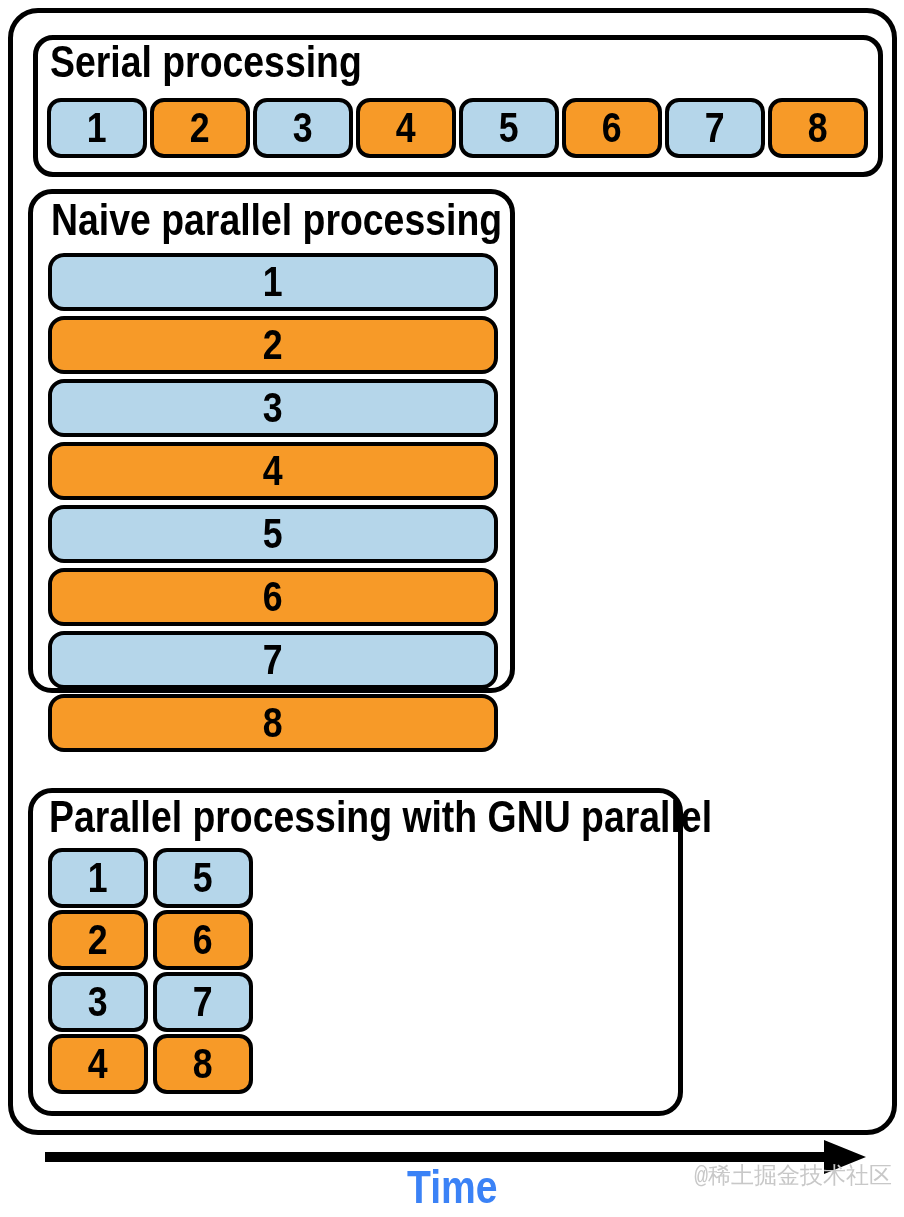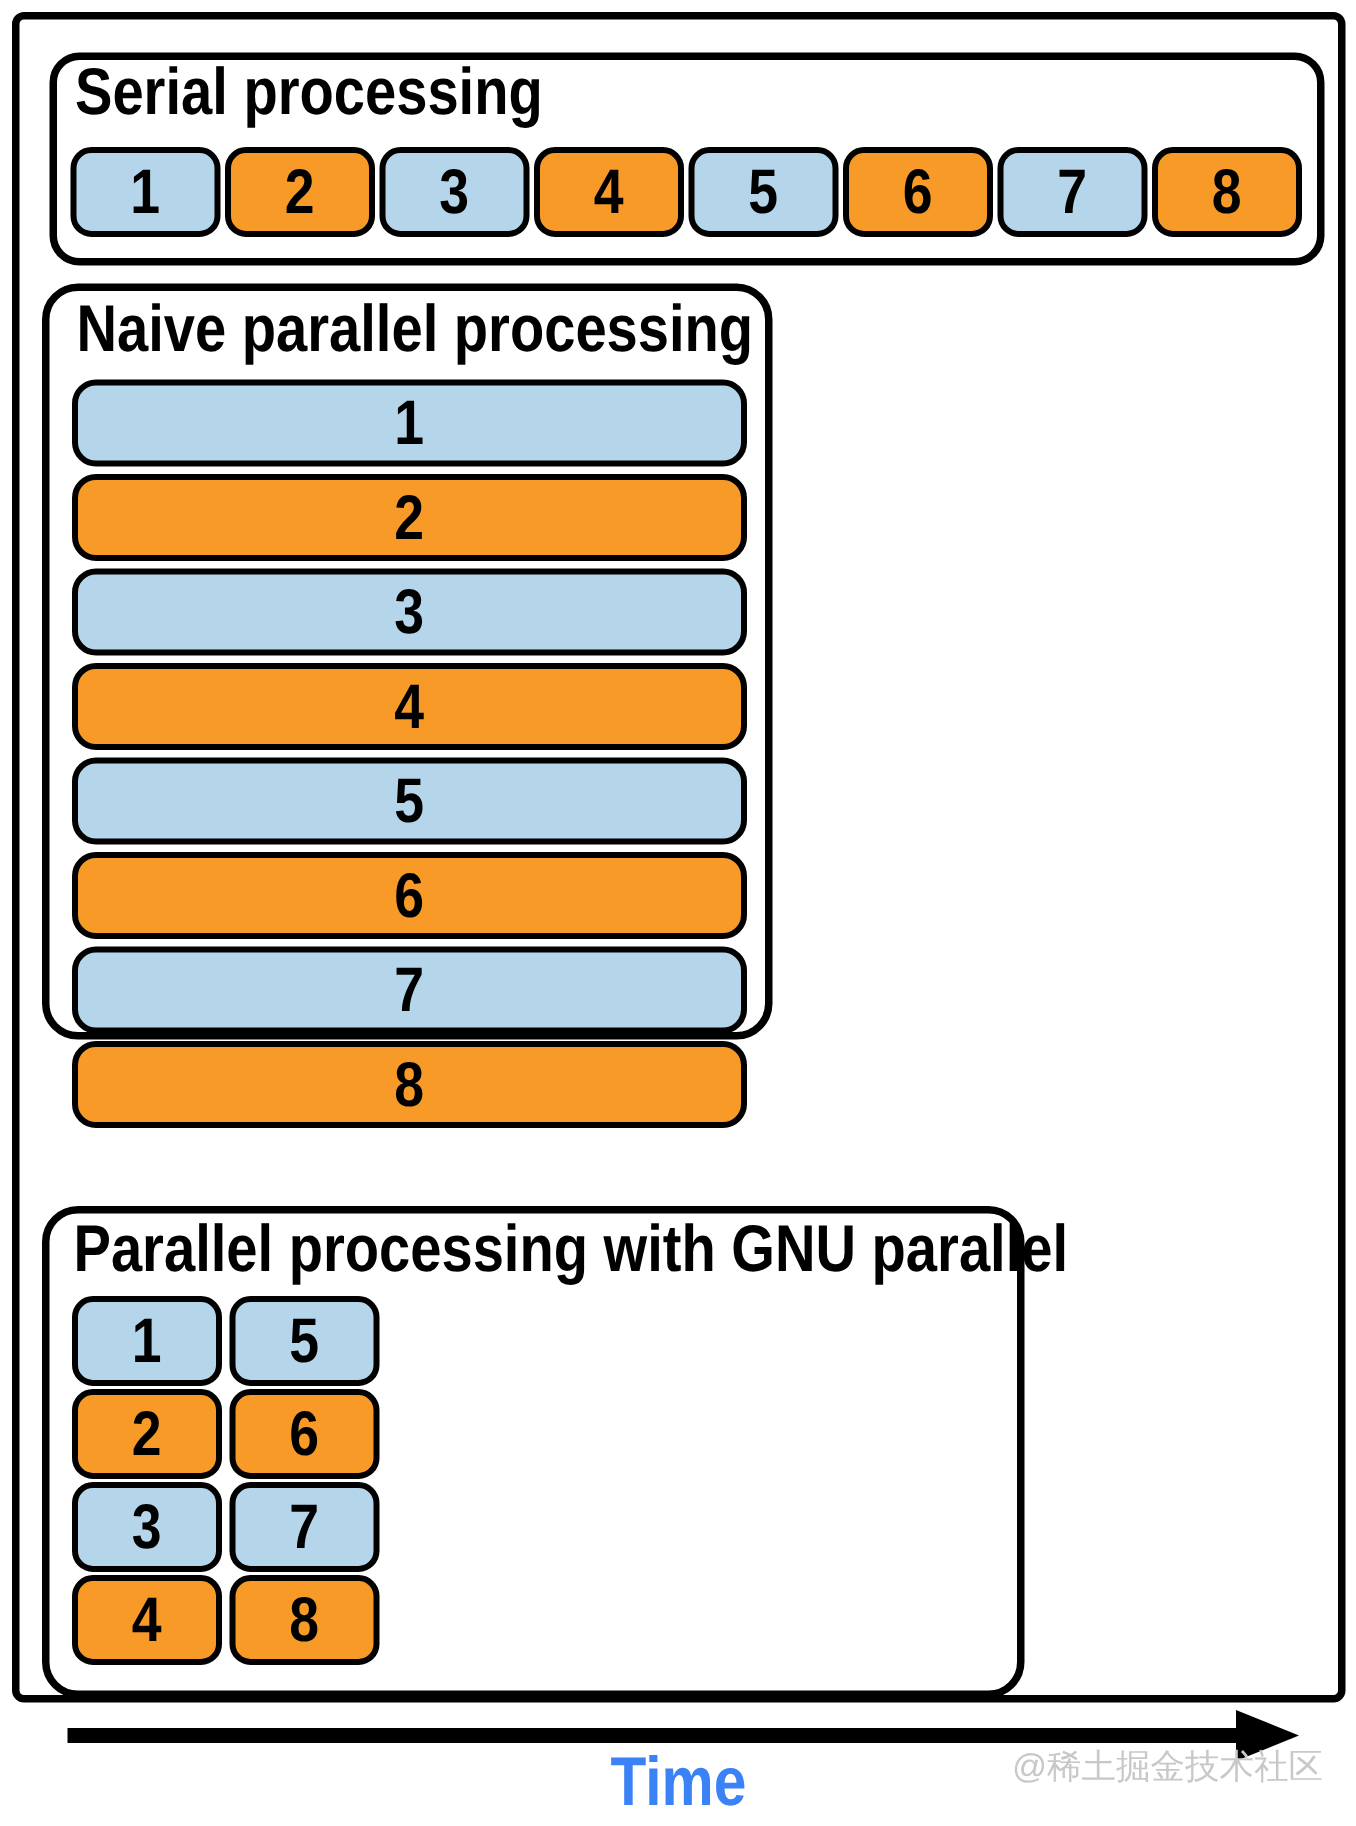--- a/index.html
+++ b/index.html
@@ -16,33 +16,33 @@
     overflow: hidden;
   }
   .outer-frame {
     position: absolute;
     left: 8px;
     top: 8px;
     width: 889px;
     height: 1127px;
     box-sizing: border-box;
     border: 5px solid var(--outline, #000);
-    border-radius: 8px;
+    border-radius: 30px;
     background: #ffffff;
   }
   .panel {
     position: absolute;
     box-sizing: border-box;
     border: 5px solid var(--outline, #000);
     border-radius: 24px;
     background: #ffffff;
   }
   .panel-serial { left: 20px; top: 22px; width: 850px; height: 142px; border-radius: 20px; }
   .panel-naive  { left: 15px; top: 176px; width: 487px; height: 504px; }
-  .panel-gnu    { left: 15px; top: 775px; width: 655px; height: 328px; margin-top: 16px; }
+  .panel-gnu    { left: 15px; top: 775px; width: 655px; height: 328px; }
 
   .panel-title {
     position: absolute;
     margin: 0;
     font-size: 44px;
     font-weight: bold;
     line-height: 1;
     color: #000;
     white-space: nowrap;
     transform: scaleX(0.85);
@@ -130,26 +130,26 @@
     font-weight: bold;
     line-height: 1;
     color: #3b82f6;
   }
   .time-label span {
     display: inline-block;
     transform: scaleX(0.85);
   }
   .watermark {
     position: absolute;
-    right: 22px;
+    right: 12px;
     top: 1166px;
     font-size: 23px;
     line-height: 1;
     color: var(--watermark-gray, #C8C8C8);
-    font-family: Liberation Sans, sans-serif;
+    font-family: Liberation Mono, monospace;
     white-space: nowrap;
   }
 </style>
 </head>
 <body>
 
 <div class="canvas">
 
   <div class="outer-frame">
 

